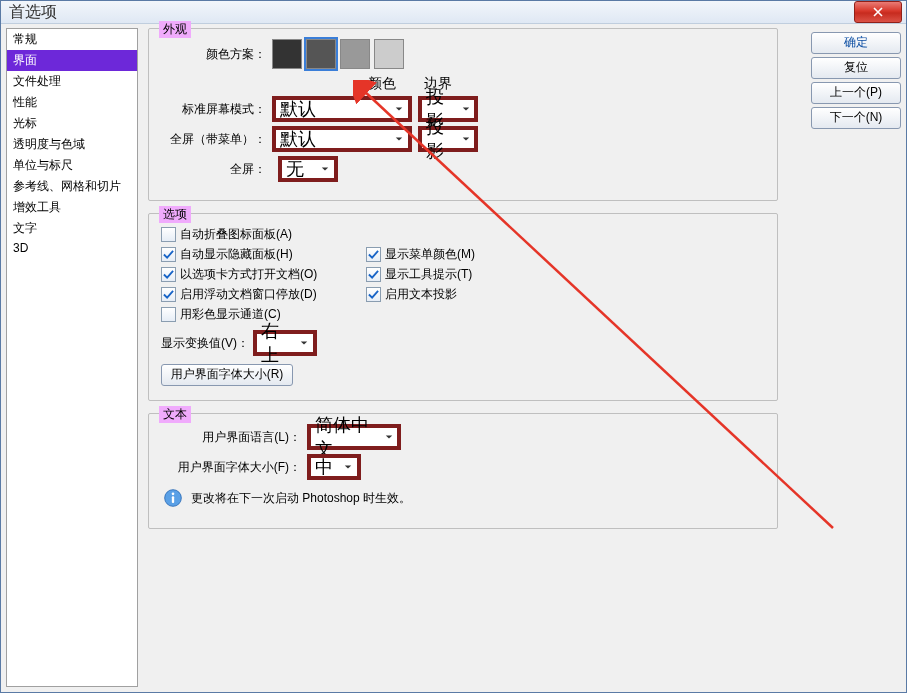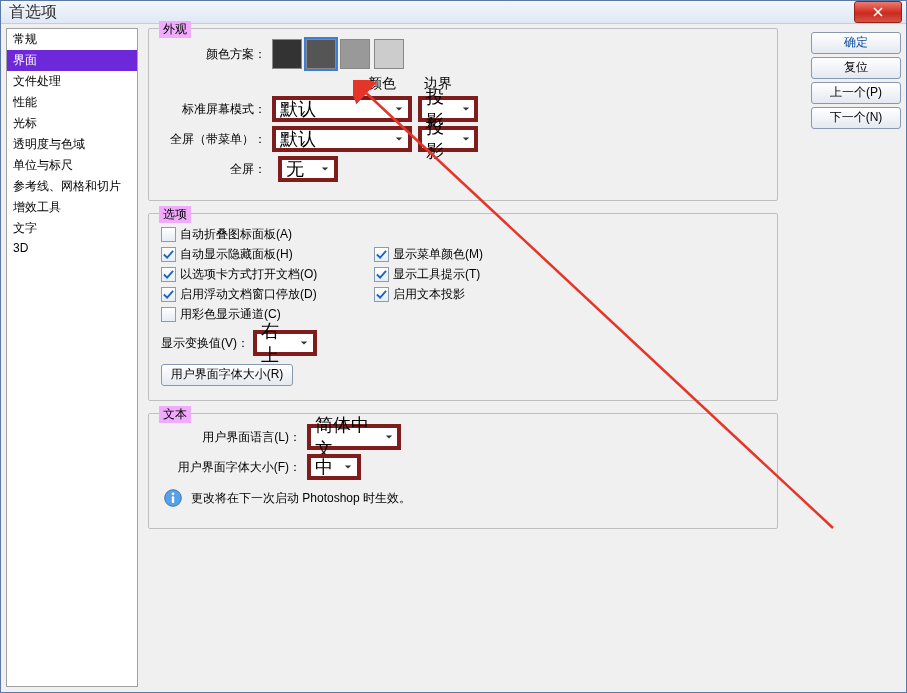--- a/index.html
+++ b/index.html
@@ -315,21 +315,21 @@
                     <path d="M1 3 L5 7 L9 3 Z" fill="#333"></path>
                   </svg>
                 </span>
             </div>
           </div>
         </div>
 
         <div class="fieldset">
           <span class="legend">选项</span>
 
-          <div style="display:flex; gap:33px;">
+          <div style="display:flex; gap:25px;">
             <div style="width:180px;">
               <div class="checkbox-row">
                 <div class="checkbox"></div>
                 <span>自动折叠图标面板(A)</span>
               </div>
               <div class="checkbox-row">
                 <div class="checkbox">
                     <svg viewBox="0 0 12 12">
                       <path d="M1 6 L4.5 9.5 L11 2" stroke="#1864c7" stroke-width="2" fill="none"></path>
                     </svg>

